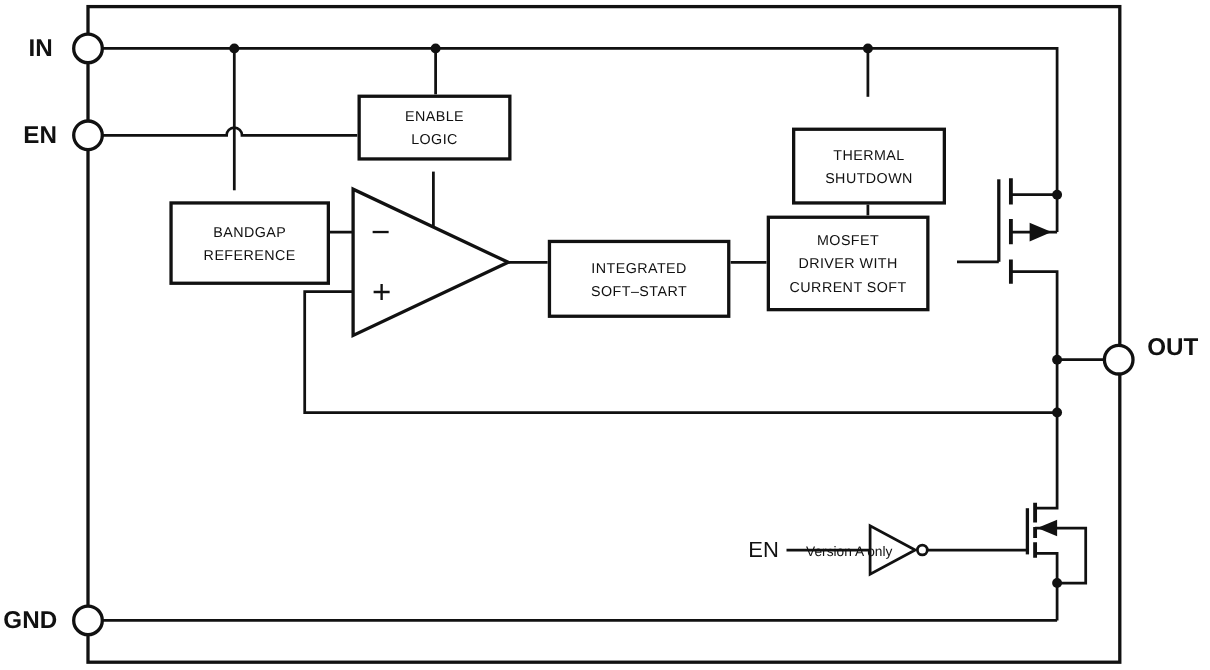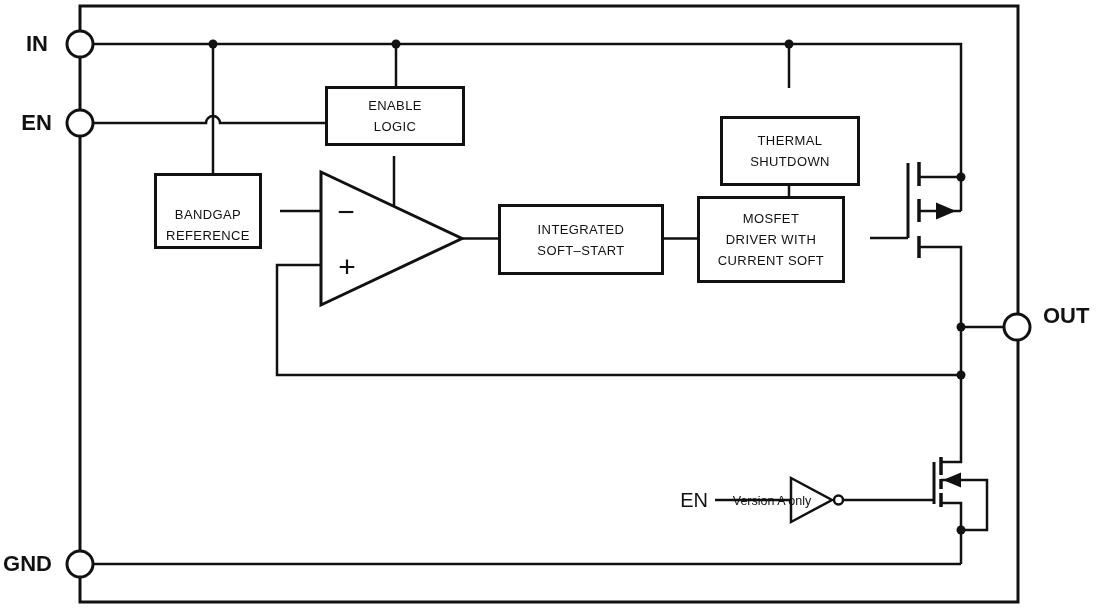--- a/index.html
+++ b/index.html
@@ -104,26 +104,26 @@
   <div class="block" style="left:325px;top:86px;width:140px;height:60px;">
     <span>ENABLE</span>
     <span>LOGIC</span>
   </div>
 
   <div class="block" style="left:720px;top:88px;width:140px;height:70px;margin-top:28px;">
     <span>THERMAL</span>
     <span>SHUTDOWN</span>
   </div>
 
-  <div class="block" style="left:154px;top:173px;width:108px;height:76px;justify-content:flex-end;">
+  <div class="block" style="left:154px;top:183px;width:146px;height:76px;">
     <span>BANDGAP</span>
     <span>REFERENCE</span>
   </div>
 
-  <div class="block" style="left:498px;top:204px;width:166px;height:71px;">
+  <div class="block" style="left:498px;top:218px;width:166px;height:71px;">
     <span>INTEGRATED</span>
     <span>SOFT–START</span>
   </div>
 
   <div class="block" style="left:697px;top:196px;width:148px;height:87px;">
     <span>MOSFET</span>
     <span>DRIVER WITH</span>
     <span>CURRENT SOFT</span>
   </div>
 

